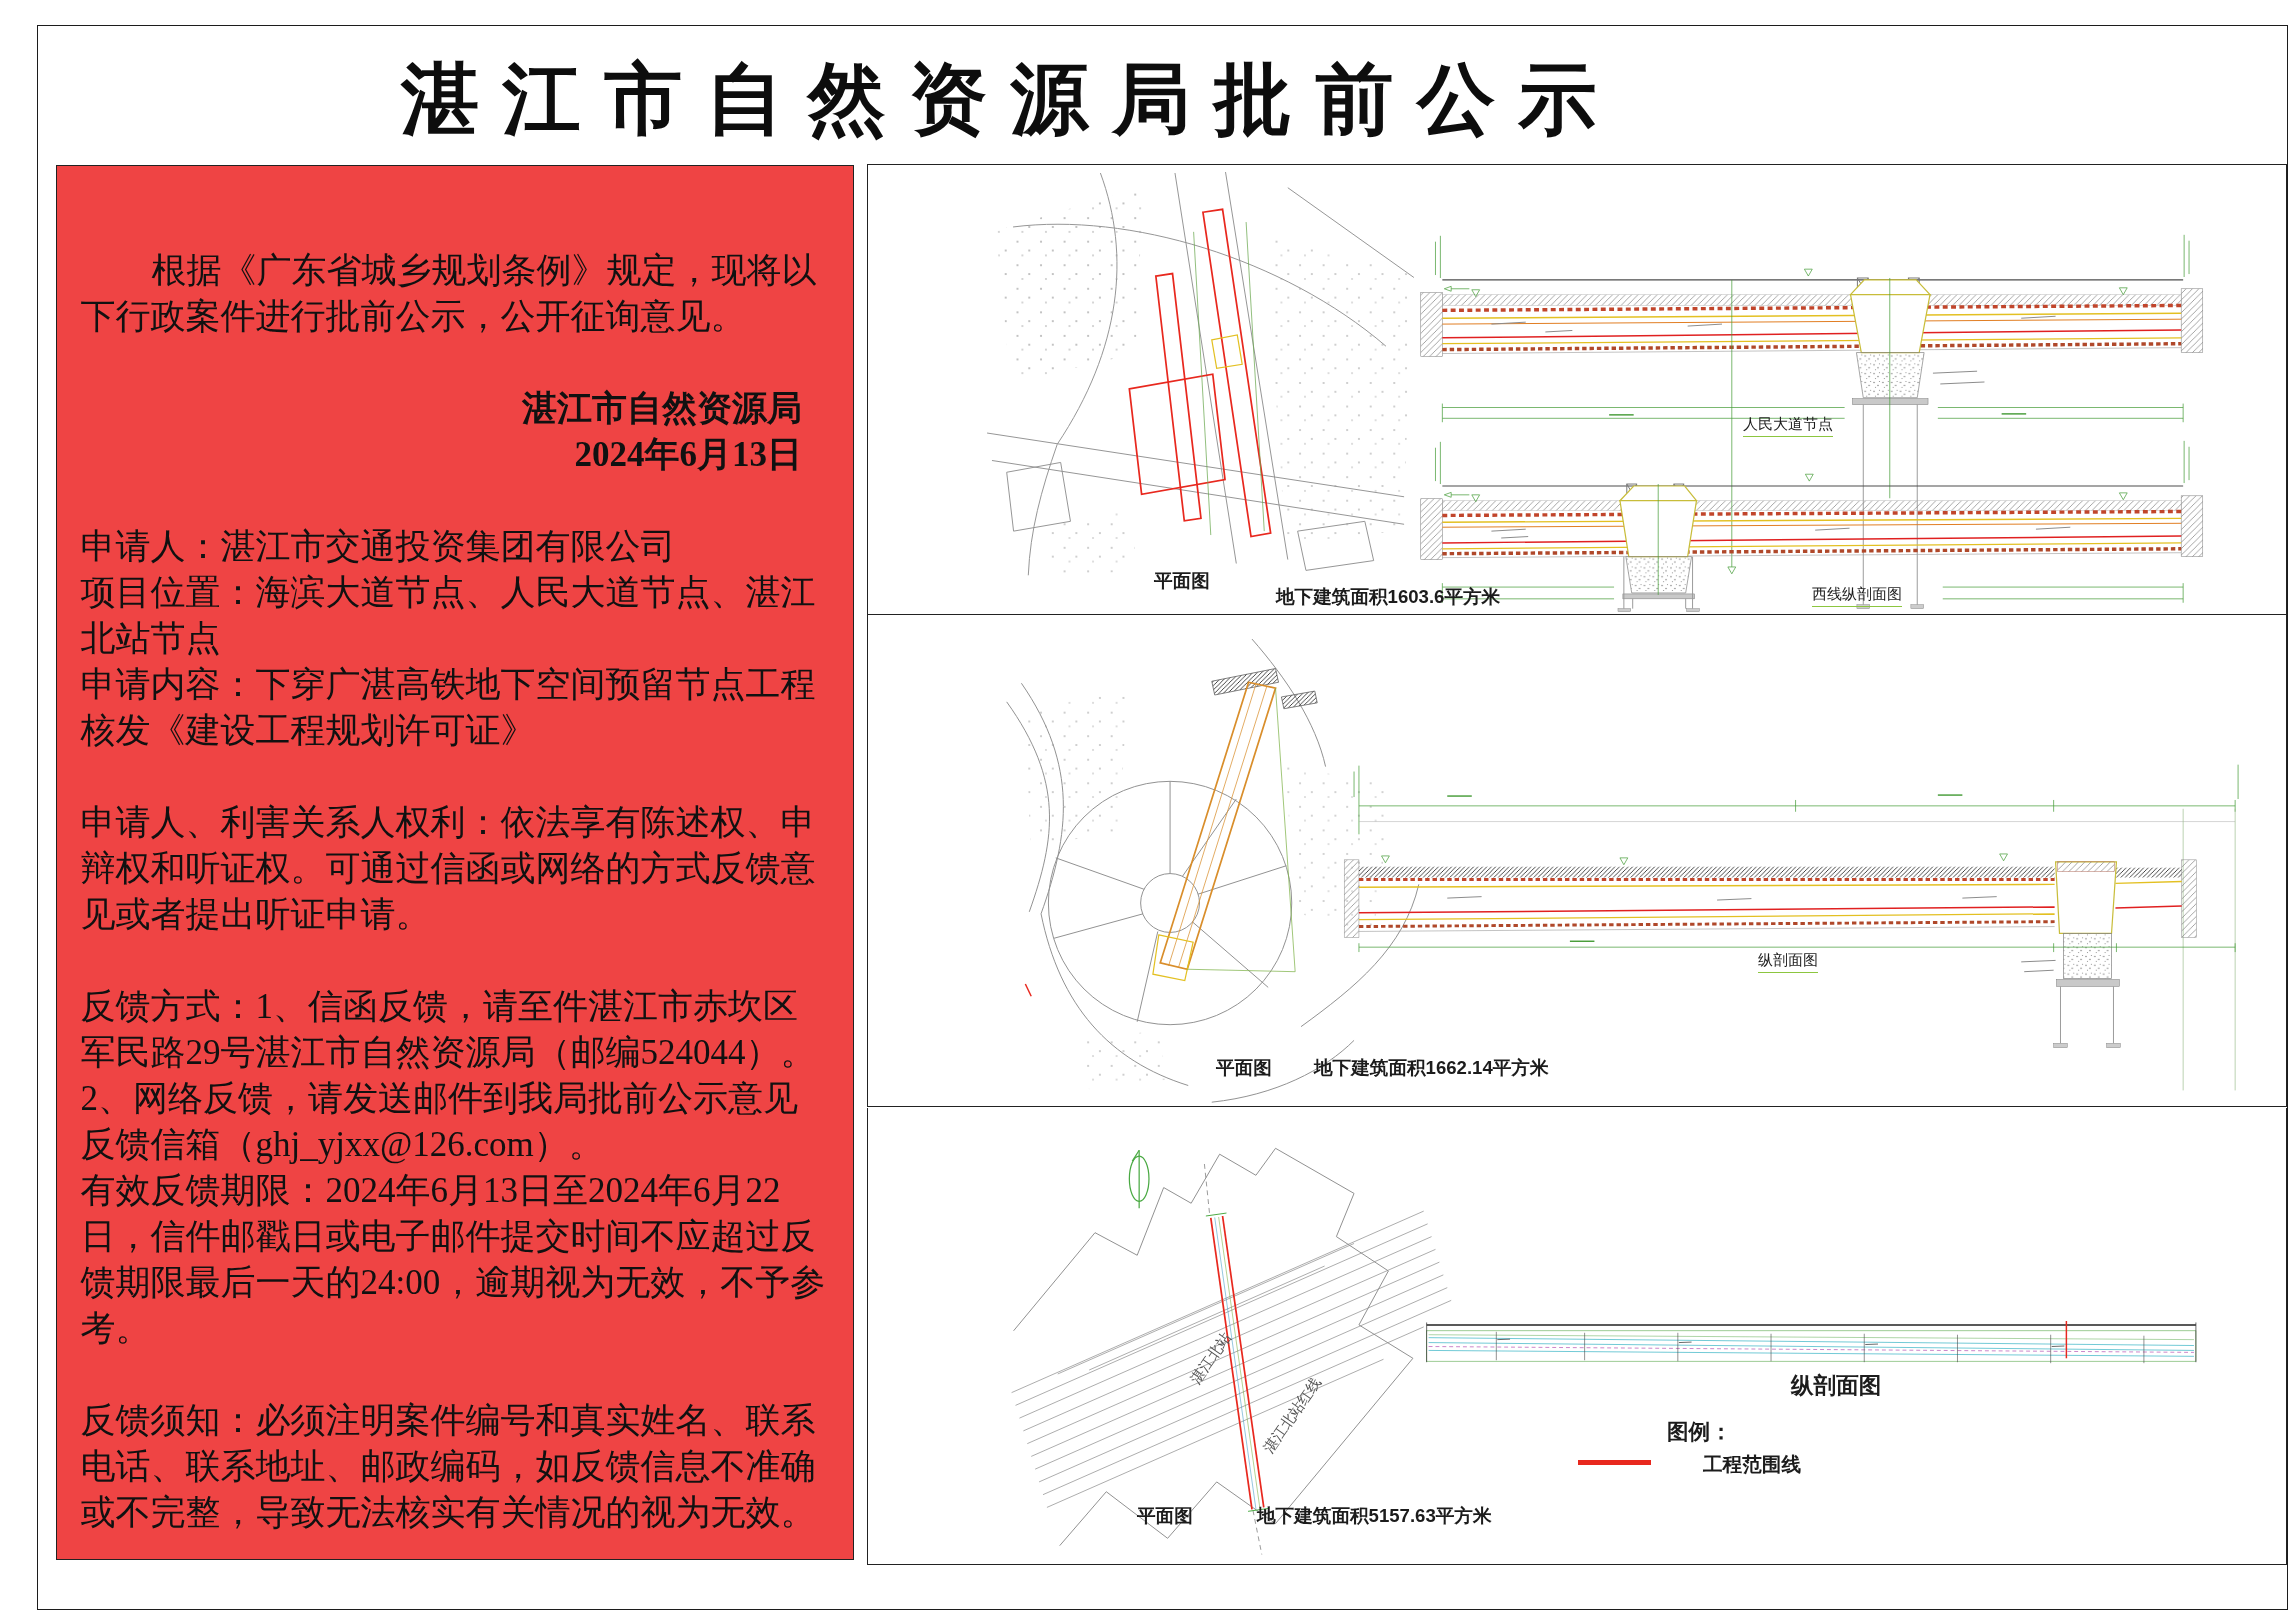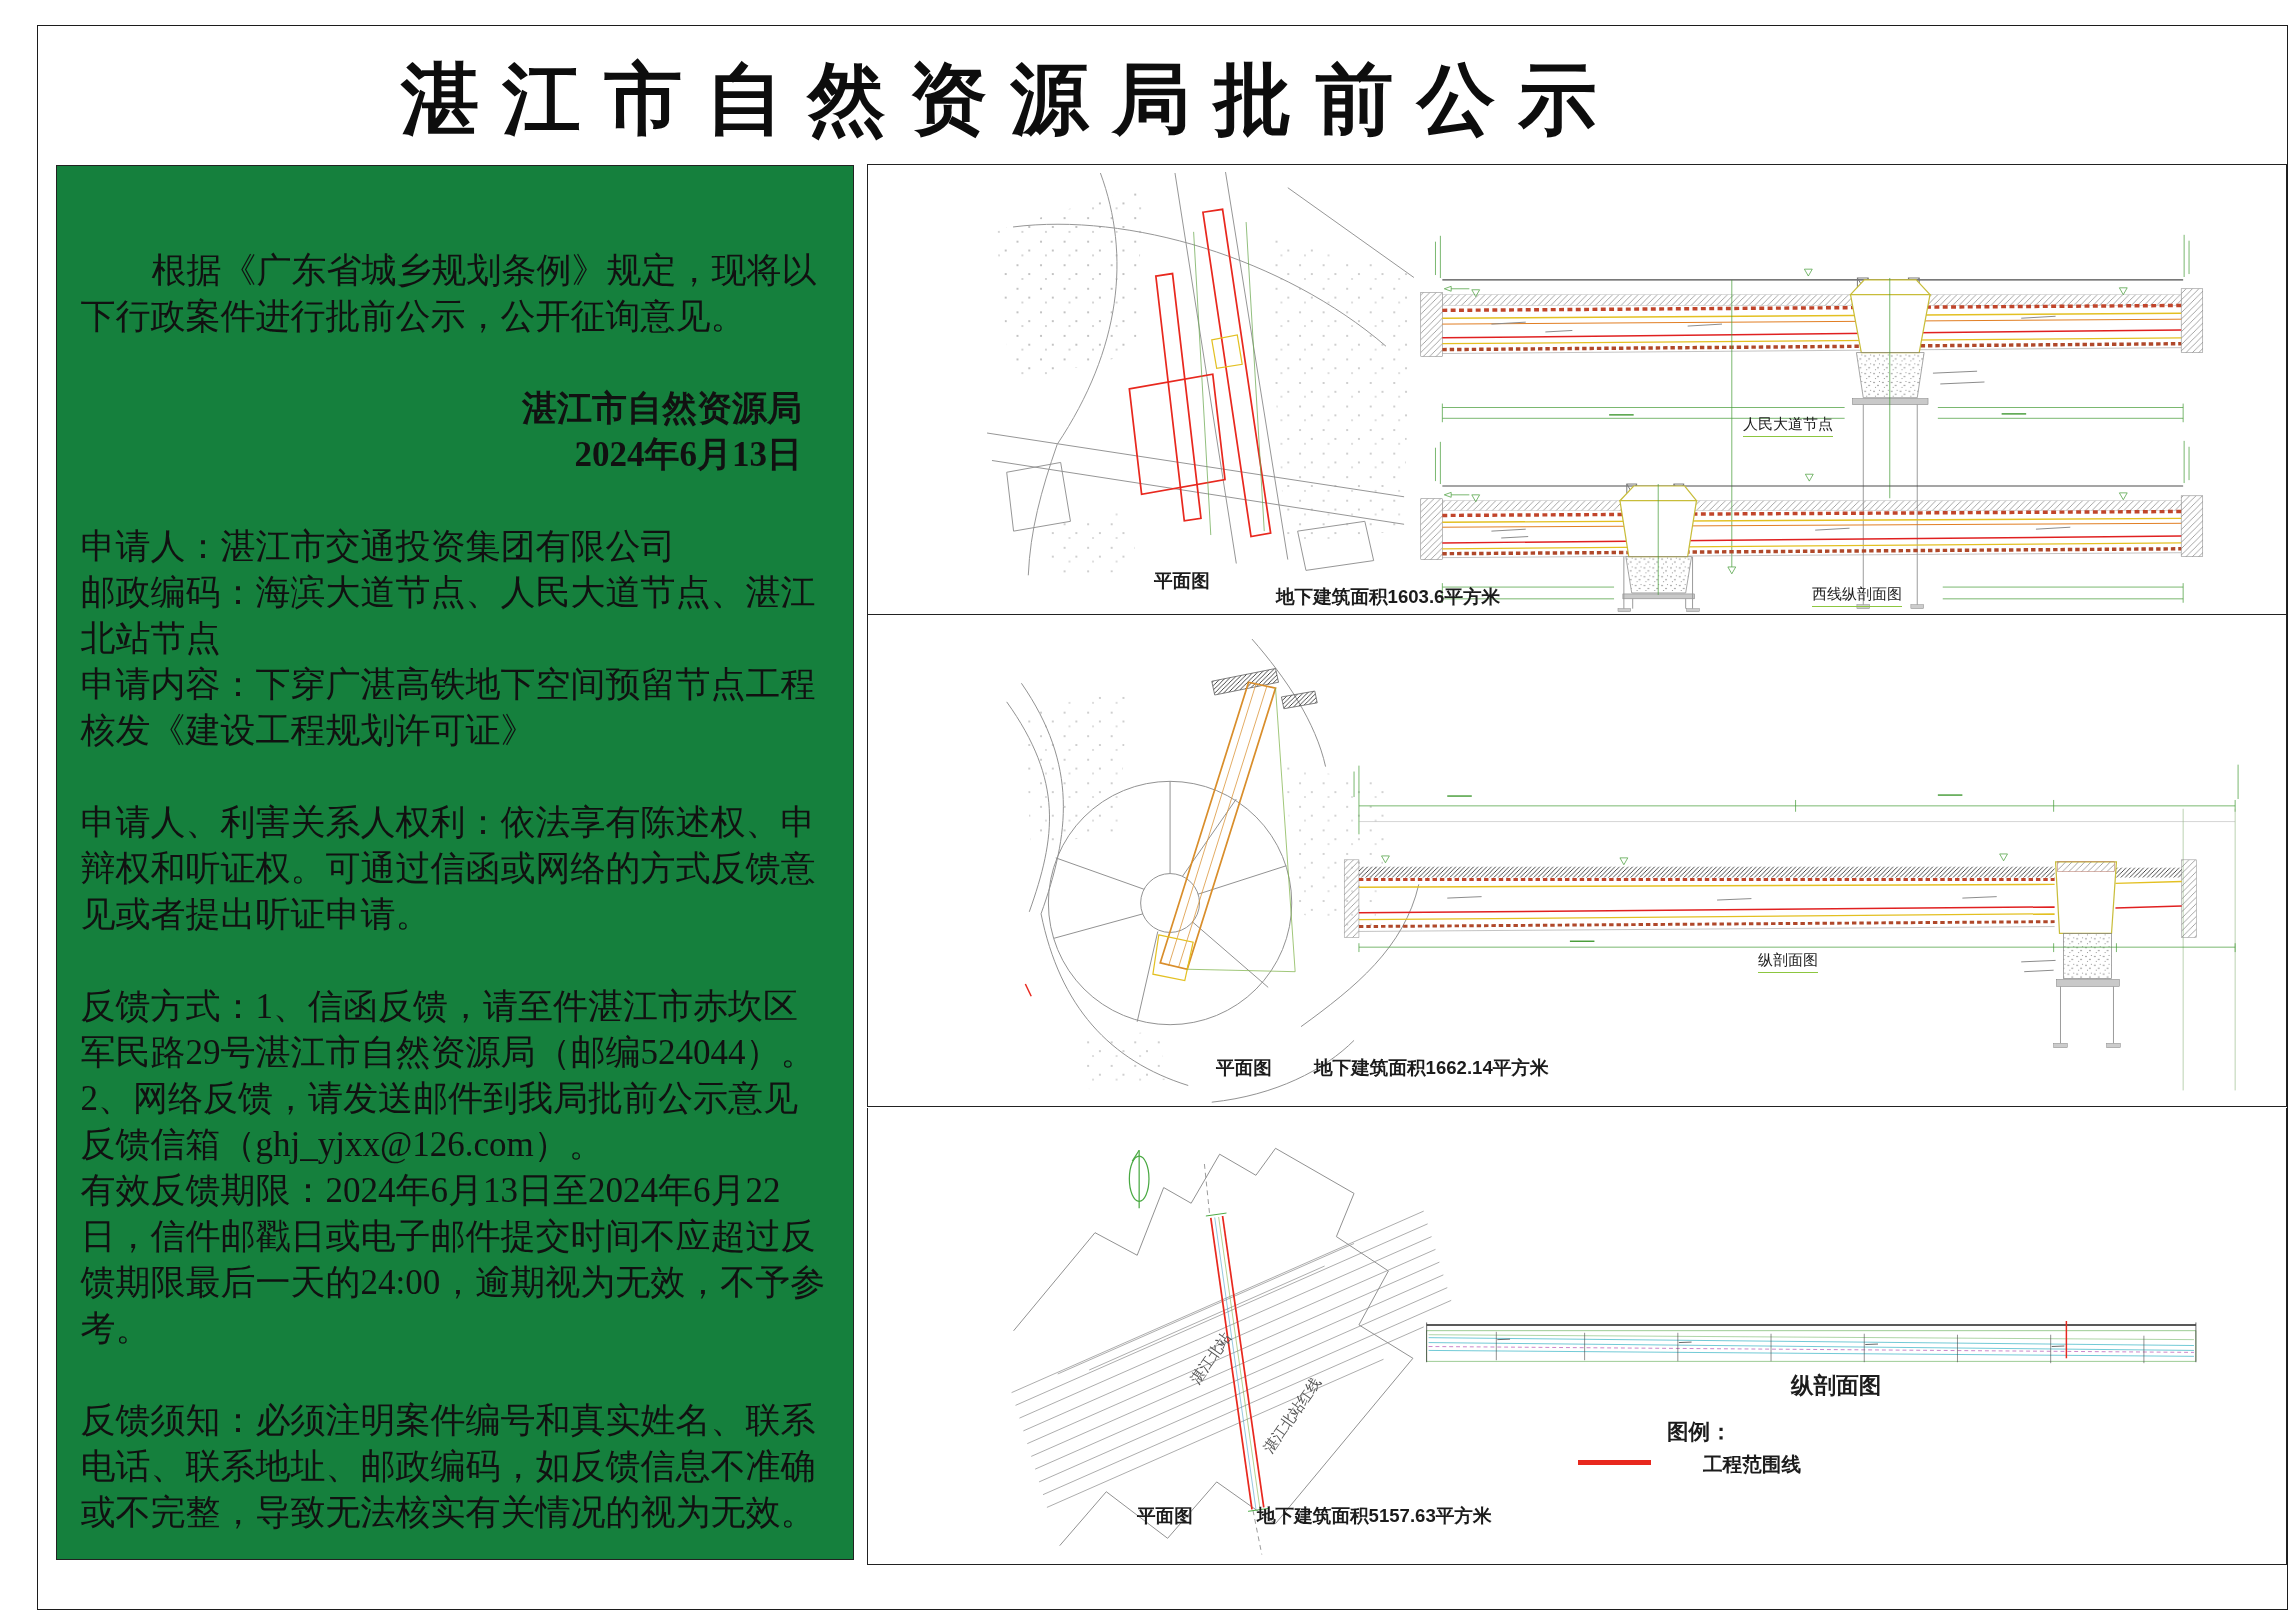--- a/index.html
+++ b/index.html
@@ -4,21 +4,21 @@
 <style>
   html,body{margin:0;padding:0;background:#e8e8e8;}
   .page{position:relative;width:2295px;height:1624px;background:#ffffff;overflow:hidden;
         font-family:"Liberation Serif", serif;color:#111;}
   .page-border{position:absolute;left:37px;top:24.5px;width:2249px;height:1583px;
         border:1.5px solid #1c1c1c;}
   .doc-title{position:absolute;left:401px;top:53px;font-size:78px;line-height:1.2;
         font-weight:bold;letter-spacing:23.6px;color:#0d0d0d;white-space:nowrap;
         font-family:"Liberation Serif", serif;}
   .left-panel{position:absolute;left:56px;top:165px;width:798px;height:1395px;
-        border:1.5px solid #222;box-sizing:border-box;background:#15803d;}
+        border:1.5px solid #222;box-sizing:border-box;background:#ef4444;}
   .left-body{position:absolute;left:23.6px;right:27.5px;top:82px;
         font-size:35px;line-height:46px;text-align:left;}
   .para{margin:0;}
   .para.gap{margin-top:46px;}
   .para.indent{text-indent:71px;}
   .sig{ text-align:right;padding-right:23.6px;font-weight:bold;}
   .panel{position:absolute;left:867px;width:1420px;border:1.5px solid #222;
         box-sizing:border-box;background:#fff;}
   #panel1{top:164px;height:451px;}
   #panel2{top:615px;height:492px;border-top:none;}
@@ -42,21 +42,21 @@
   <div class="page-border"></div>
 
   <div class="doc-title">湛江市自然资源局批前公示</div>
 
   <div class="left-panel">
     <div class="left-body">
       <p class="para indent">根据《广东省城乡规划条例》规定，现将以下行政案件进行批前公示，公开征询意见。</p>
       <p class="para gap sig">湛江市自然资源局</p>
       <p class="para sig">2024年6月13日</p>
       <p class="para gap">申请人：湛江市交通投资集团有限公司</p>
-      <p class="para">邮政编码：海滨大道节点、人民大道节点、湛江北站节点</p>
+      <p class="para">项目位置：海滨大道节点、人民大道节点、湛江北站节点</p>
       <p class="para">申请内容：下穿广湛高铁地下空间预留节点工程核发《建设工程规划许可证》</p>
       <p class="para gap">申请人、利害关系人权利：依法享有陈述权、申辩权和听证权。可通过信函或网络的方式反馈意见或者提出听证申请。</p>
       <p class="para gap">反馈方式：1、信函反馈，请至件湛江市赤坎区军民路29号湛江市自然资源局（邮编524044）。2、网络反馈，请发送邮件到我局批前公示意见反馈信箱（ghj_yjxx@126.com）。</p>
       <p class="para">有效反馈期限：2024年6月13日至2024年6月22日，信件邮戳日或电子邮件提交时间不应超过反馈期限最后一天的24:00，逾期视为无效，不予参考。</p>
       <p class="para gap">反馈须知：必须注明案件编号和真实姓名、联系电话、联系地址、邮政编码，如反馈信息不准确或不完整，导致无法核实有关情况的视为无效。</p>
     </div>
   </div>
 
   <div class="panel" id="panel1"></div>
   <div class="panel" id="panel2"></div>

